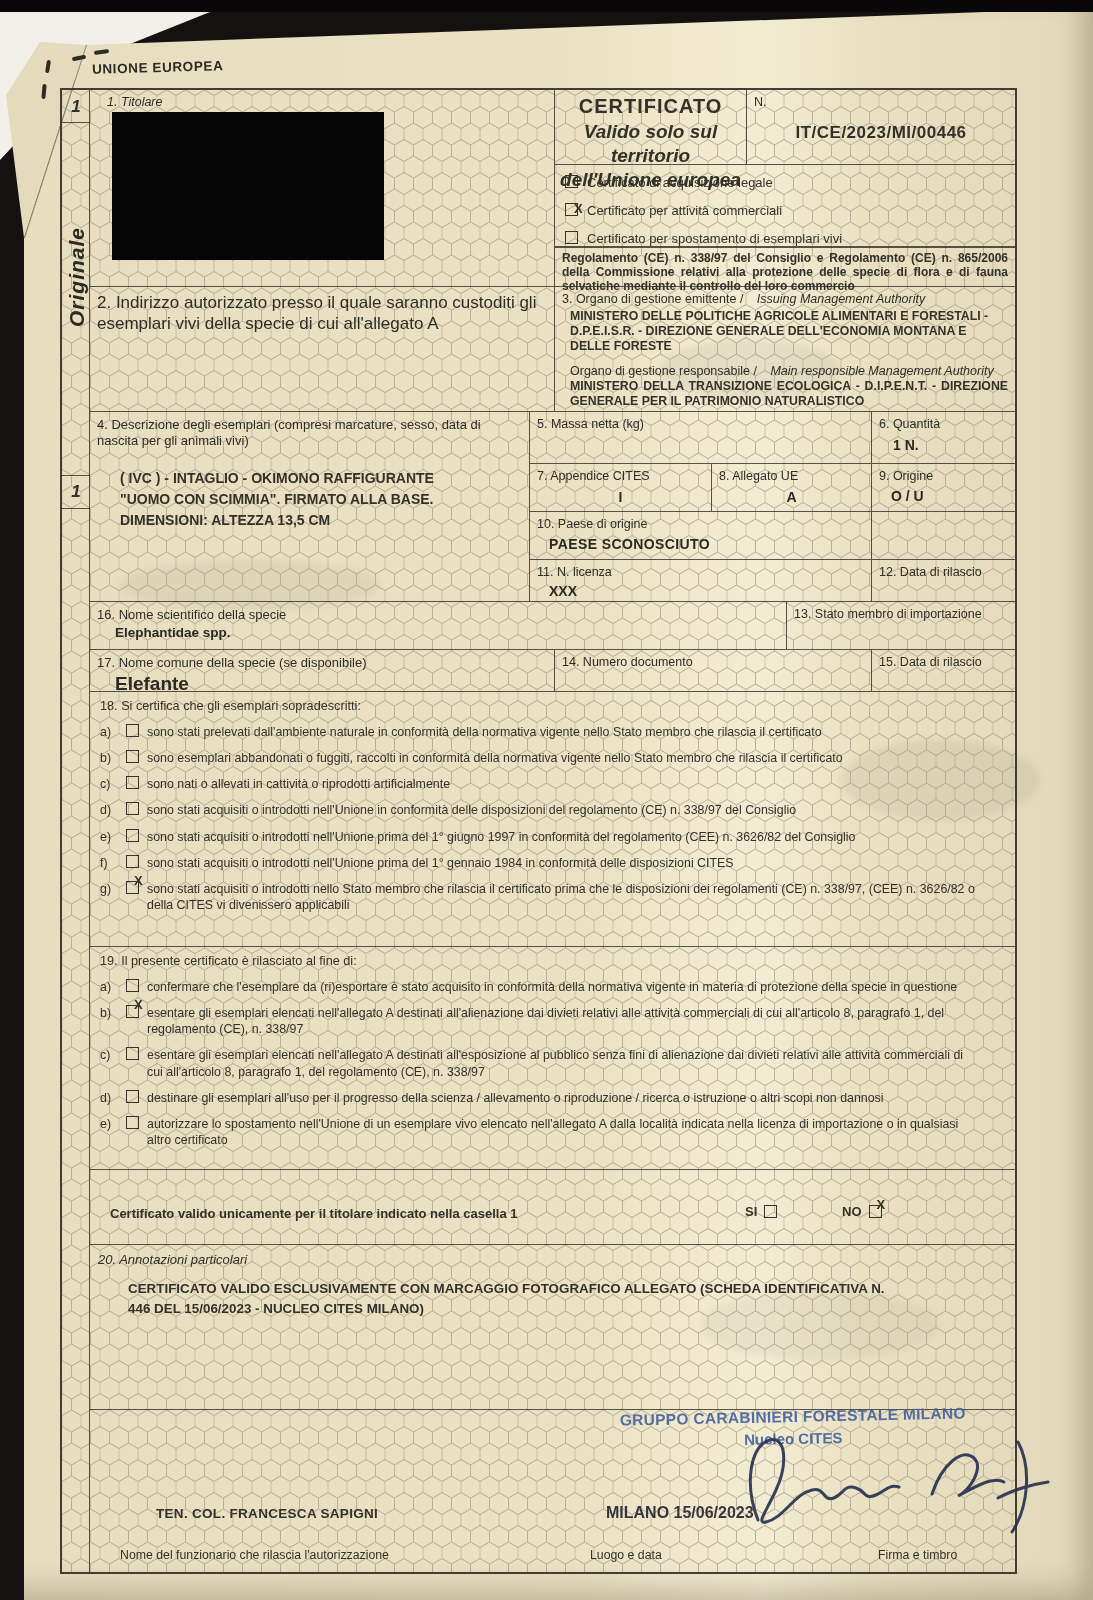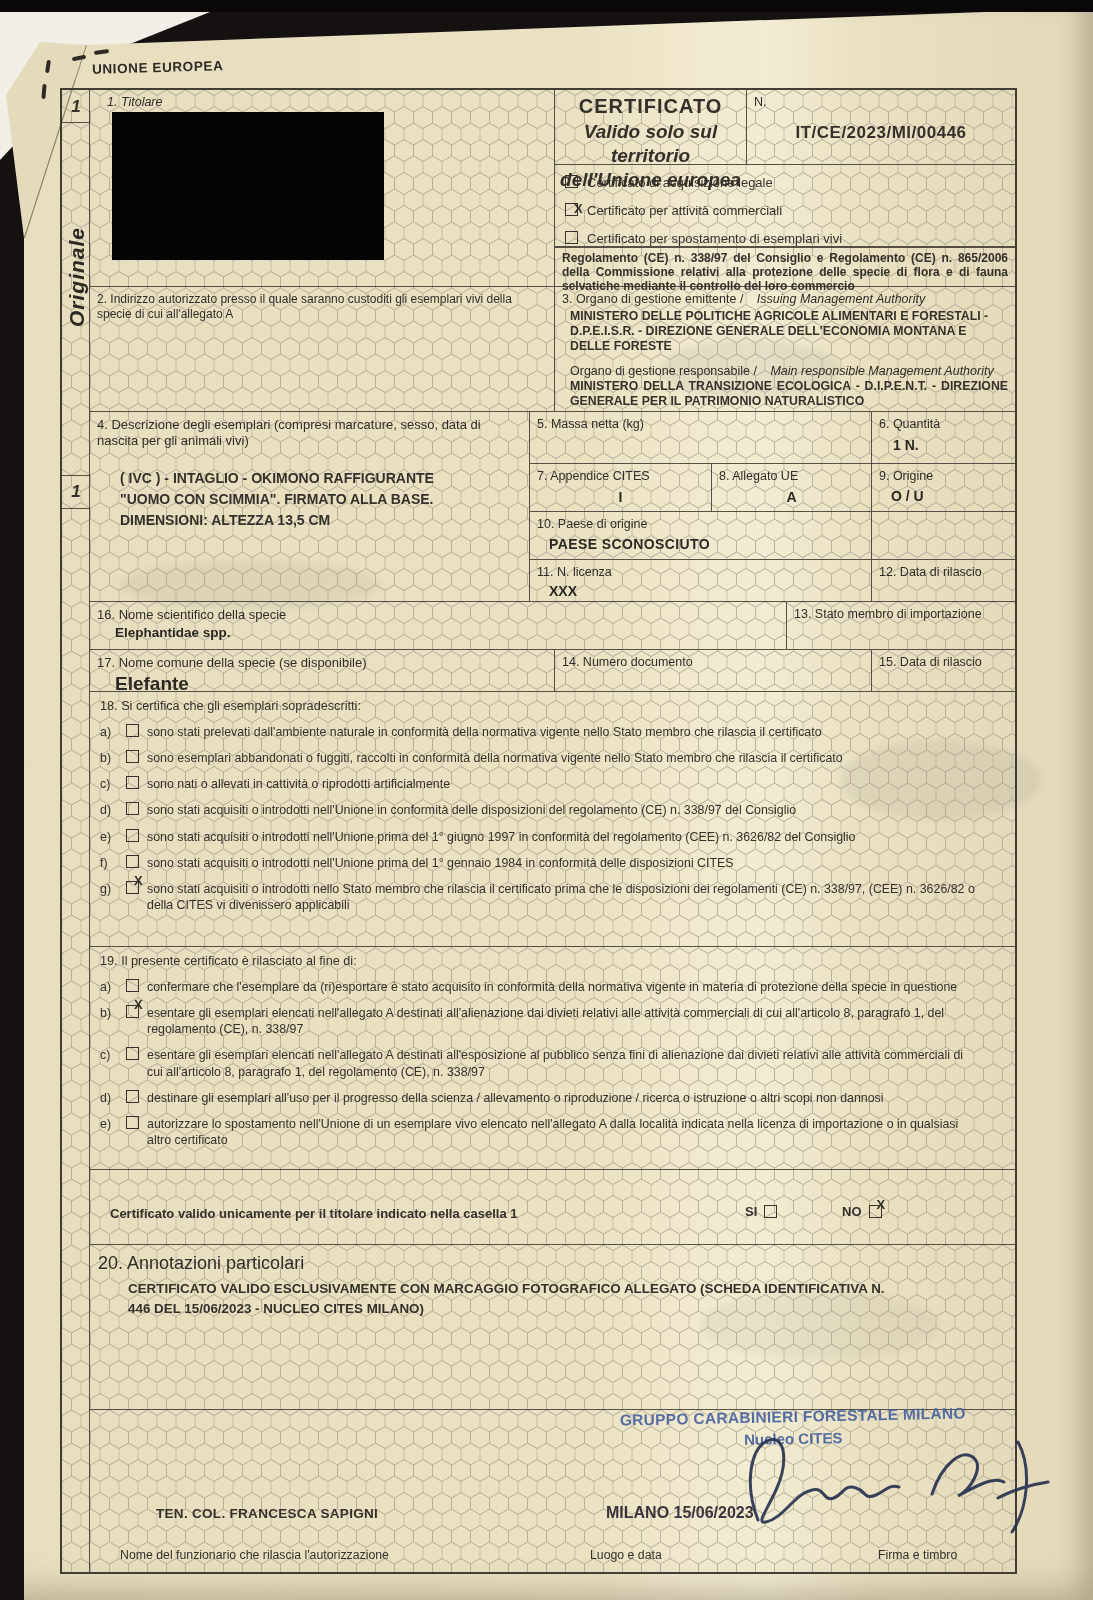--- a/index.html
+++ b/index.html
@@ -155,21 +155,21 @@
       <div class="ctype-row">
         <span class="cbwrap xmid"></span>
         <span>Certificato per spostamento di esemplari vivi</span>
       </div>
     </div>
     <div class="cell bb bt" style="left:493px;top:157px;width:460px;height:40px;">
       <div class="reg">Regolamento (CE) n. 338/97 del Consiglio e Regolamento (CE) n. 865/2006 della Commissione relativi alla protezione delle specie di flora e di fauna selvatiche mediante il controllo del loro commercio</div>
     </div>
 
     <div class="cell br bb pad" style="left:28px;top:197px;width:465px;height:125px;">
-      <div class="lbl" style="font-size:12px;">2.  Indirizzo autorizzato presso il quale saranno custoditi gli esemplari vivi della specie di cui all'allegato A</div>
+      <div class="lbl" style="font-size:17px;">2.  Indirizzo autorizzato presso il quale saranno custoditi gli esemplari vivi della specie di cui all'allegato A</div>
     </div>
     <div class="cell bb pad" style="left:493px;top:197px;width:460px;height:125px;font-size:12.4px;">
       <div class="lbl"><span>3. Organo di gestione emittente / </span><span class="lbl-it">Issuing Management Authority</span></div>
       <div style="font-weight:700;font-size:12.3px;line-height:1.22;margin:1px 0 10px 8px;">MINISTERO DELLE POLITICHE AGRICOLE ALIMENTARI E FORESTALI - D.P.E.I.S.R. - DIREZIONE GENERALE DELL'ECONOMIA MONTANA E DELLE FORESTE</div>
       <div class="lbl" style="margin-left:8px;"><span>Organo di gestione responsabile / </span><span class="lbl-it">Main responsible Management Authority</span></div>
       <div style="font-weight:700;font-size:12.3px;line-height:1.22;margin-left:8px;text-align:justify;">MINISTERO DELLA TRANSIZIONE ECOLOGICA - D.I.P.E.N.T. - DIREZIONE GENERALE PER IL PATRIMONIO NATURALISTICO</div>
     </div>
 
     <div class="cell br bb pad" style="left:28px;top:322px;width:440px;height:190px;">
       <div class="lbl" style="font-size:13px;width:420px;">4.  Descrizione degli esemplari (compresi marcature, sesso, data di nascita per gli animali vivi)</div>
@@ -309,21 +309,21 @@
       </div>
       <div class="yn" style="left:752px;">
         <span>NO</span>
         <span class="cbwrap checked">
             <span class="cbx">X</span>
           </span>
       </div>
     </div>
 
     <div class="cell bb" style="left:28px;top:1155px;width:925px;height:165px;">
-      <div class="lbl" style="font-size:18px;padding:7px 0 0 8px;">20.  Annotazioni particolari</div>
+      <div class="lbl" style="font-size:13px;padding:7px 0 0 8px;font-style:italic;">20.  Annotazioni particolari</div>
       <div class="s20-lines">
         <div>CERTIFICATO VALIDO  ESCLUSIVAMENTE CON MARCAGGIO FOTOGRAFICO ALLEGATO (SCHEDA IDENTIFICATIVA N.</div>
         <div>446 DEL 15/06/2023 - NUCLEO CITES MILANO)</div>
       </div>
     </div>
 
     <div class="cell" style="left:28px;top:1320px;width:925px;height:162px;">
       <div class="stamp">
         <div class="stamp-l1">GRUPPO CARABINIERI FORESTALE MILANO</div>
         <div class="stamp-l2">Nucleo CITES</div>

